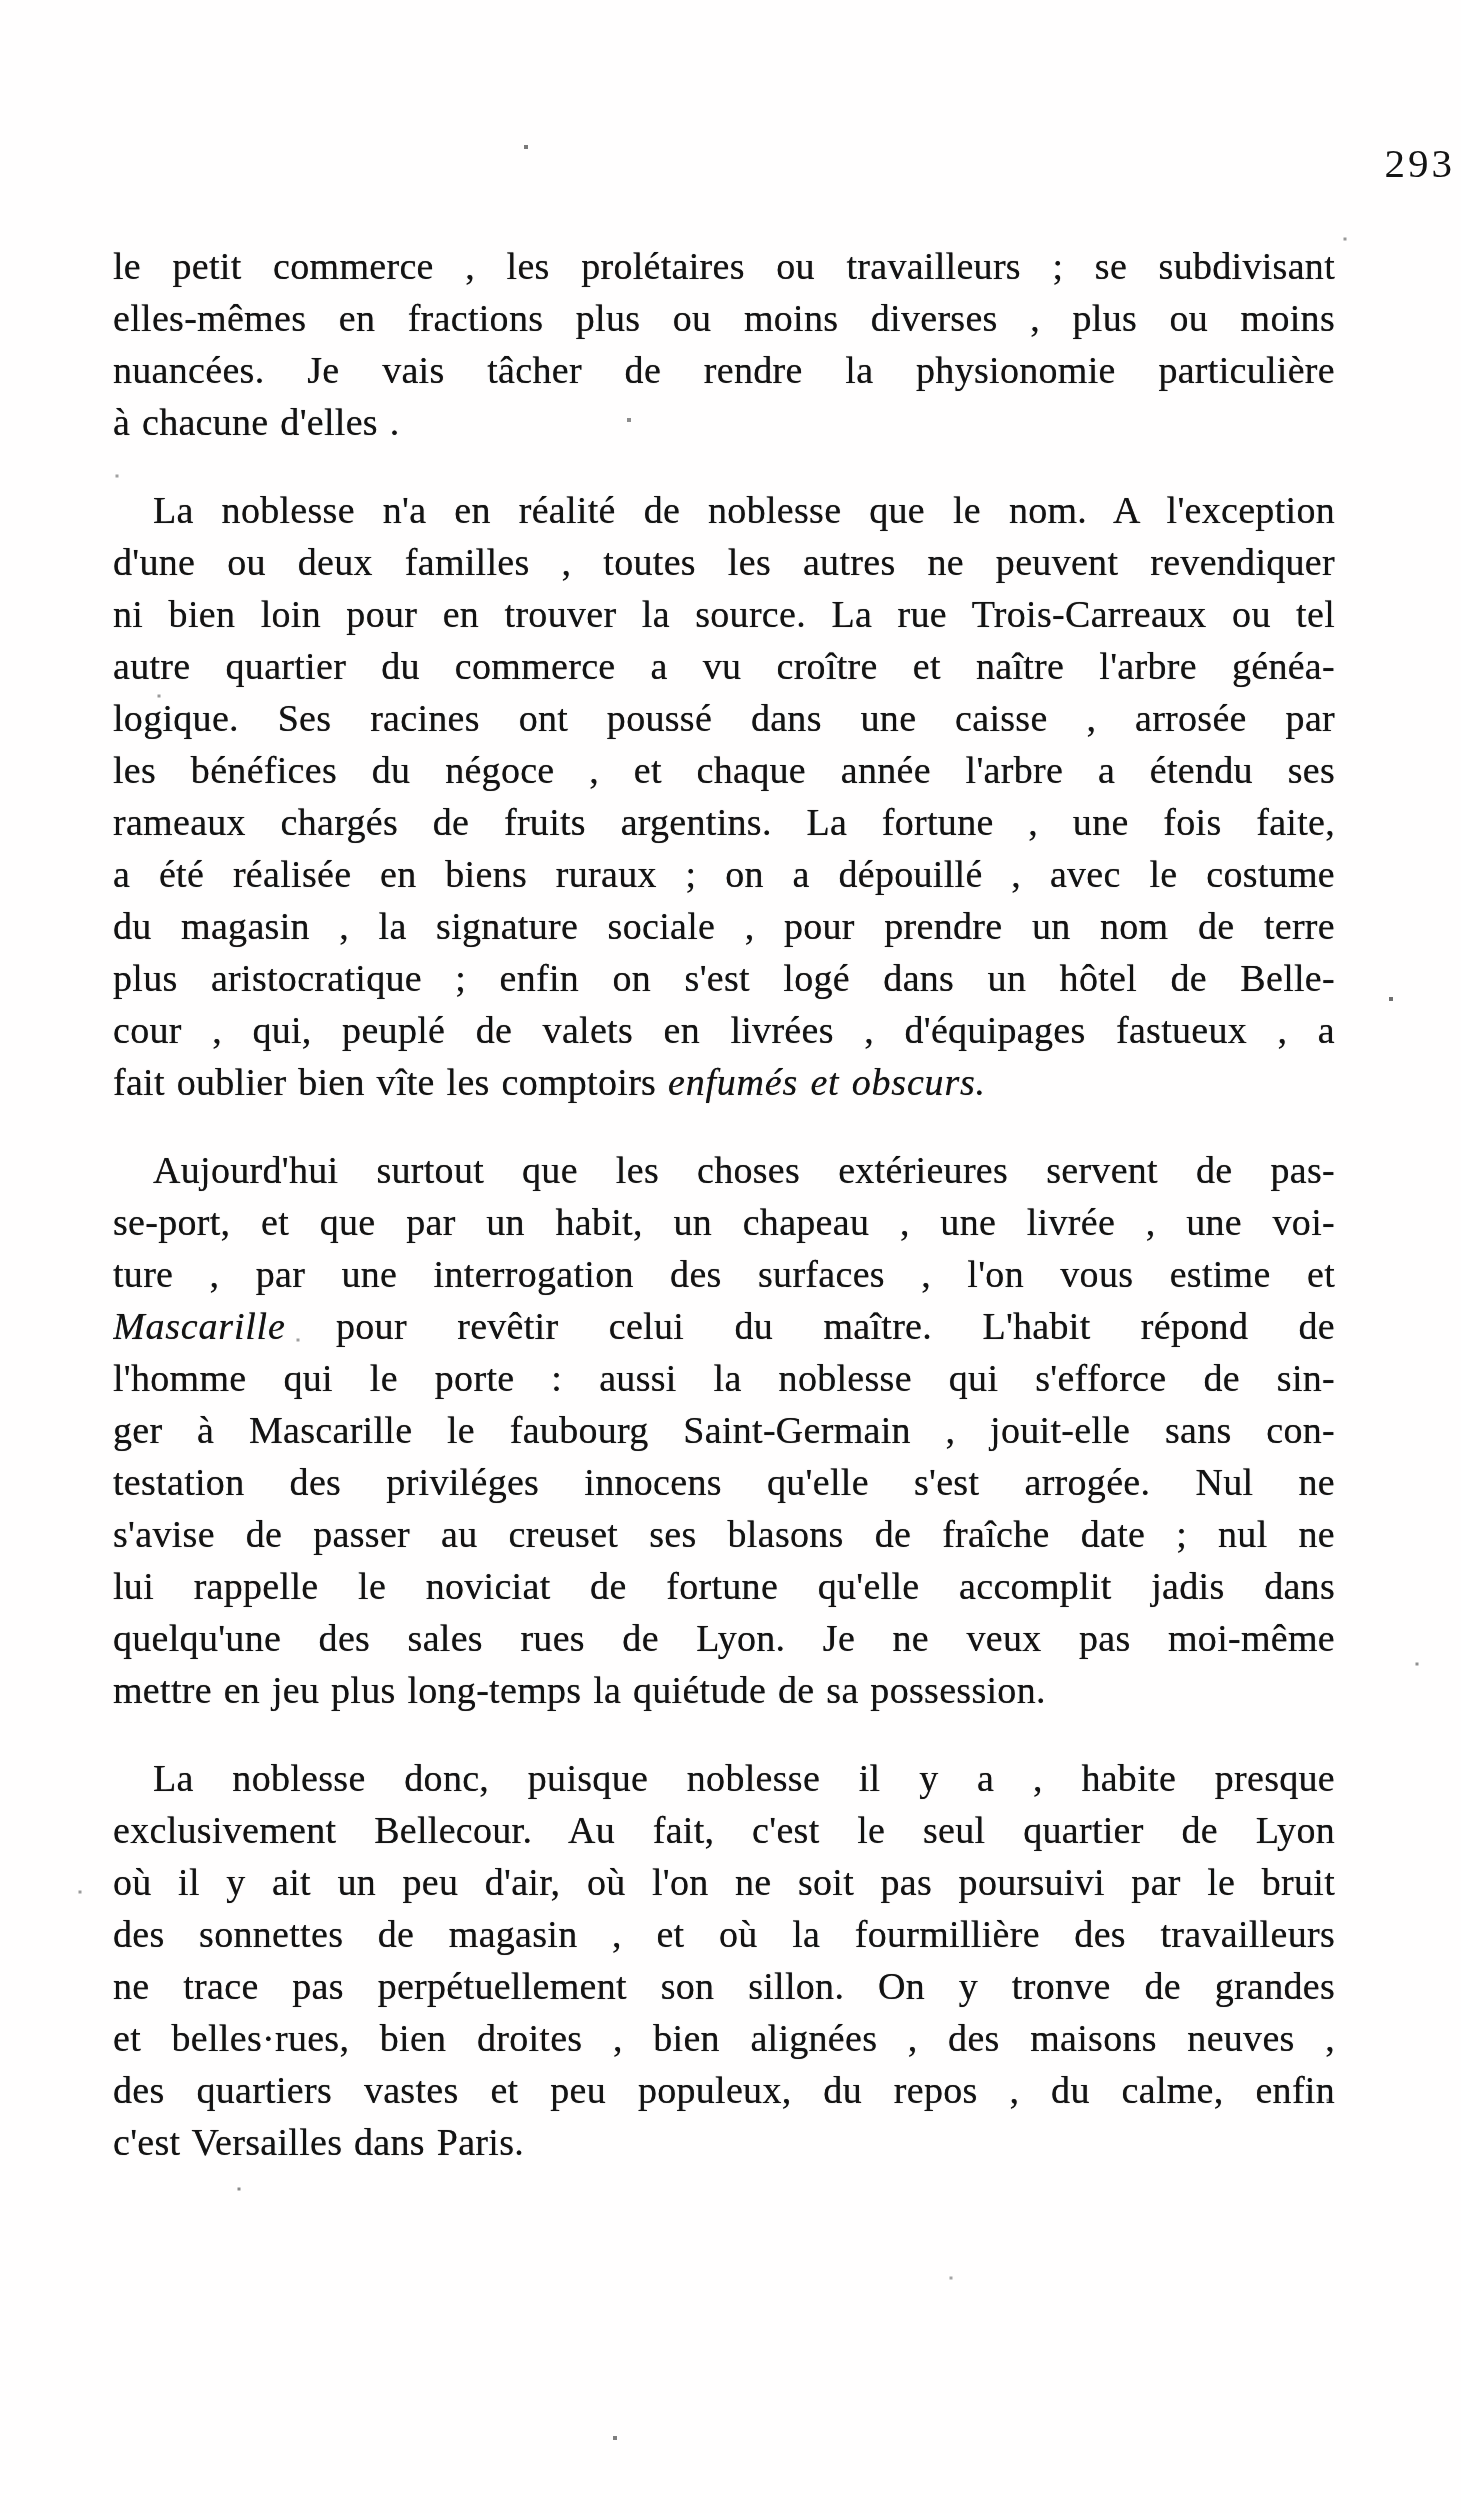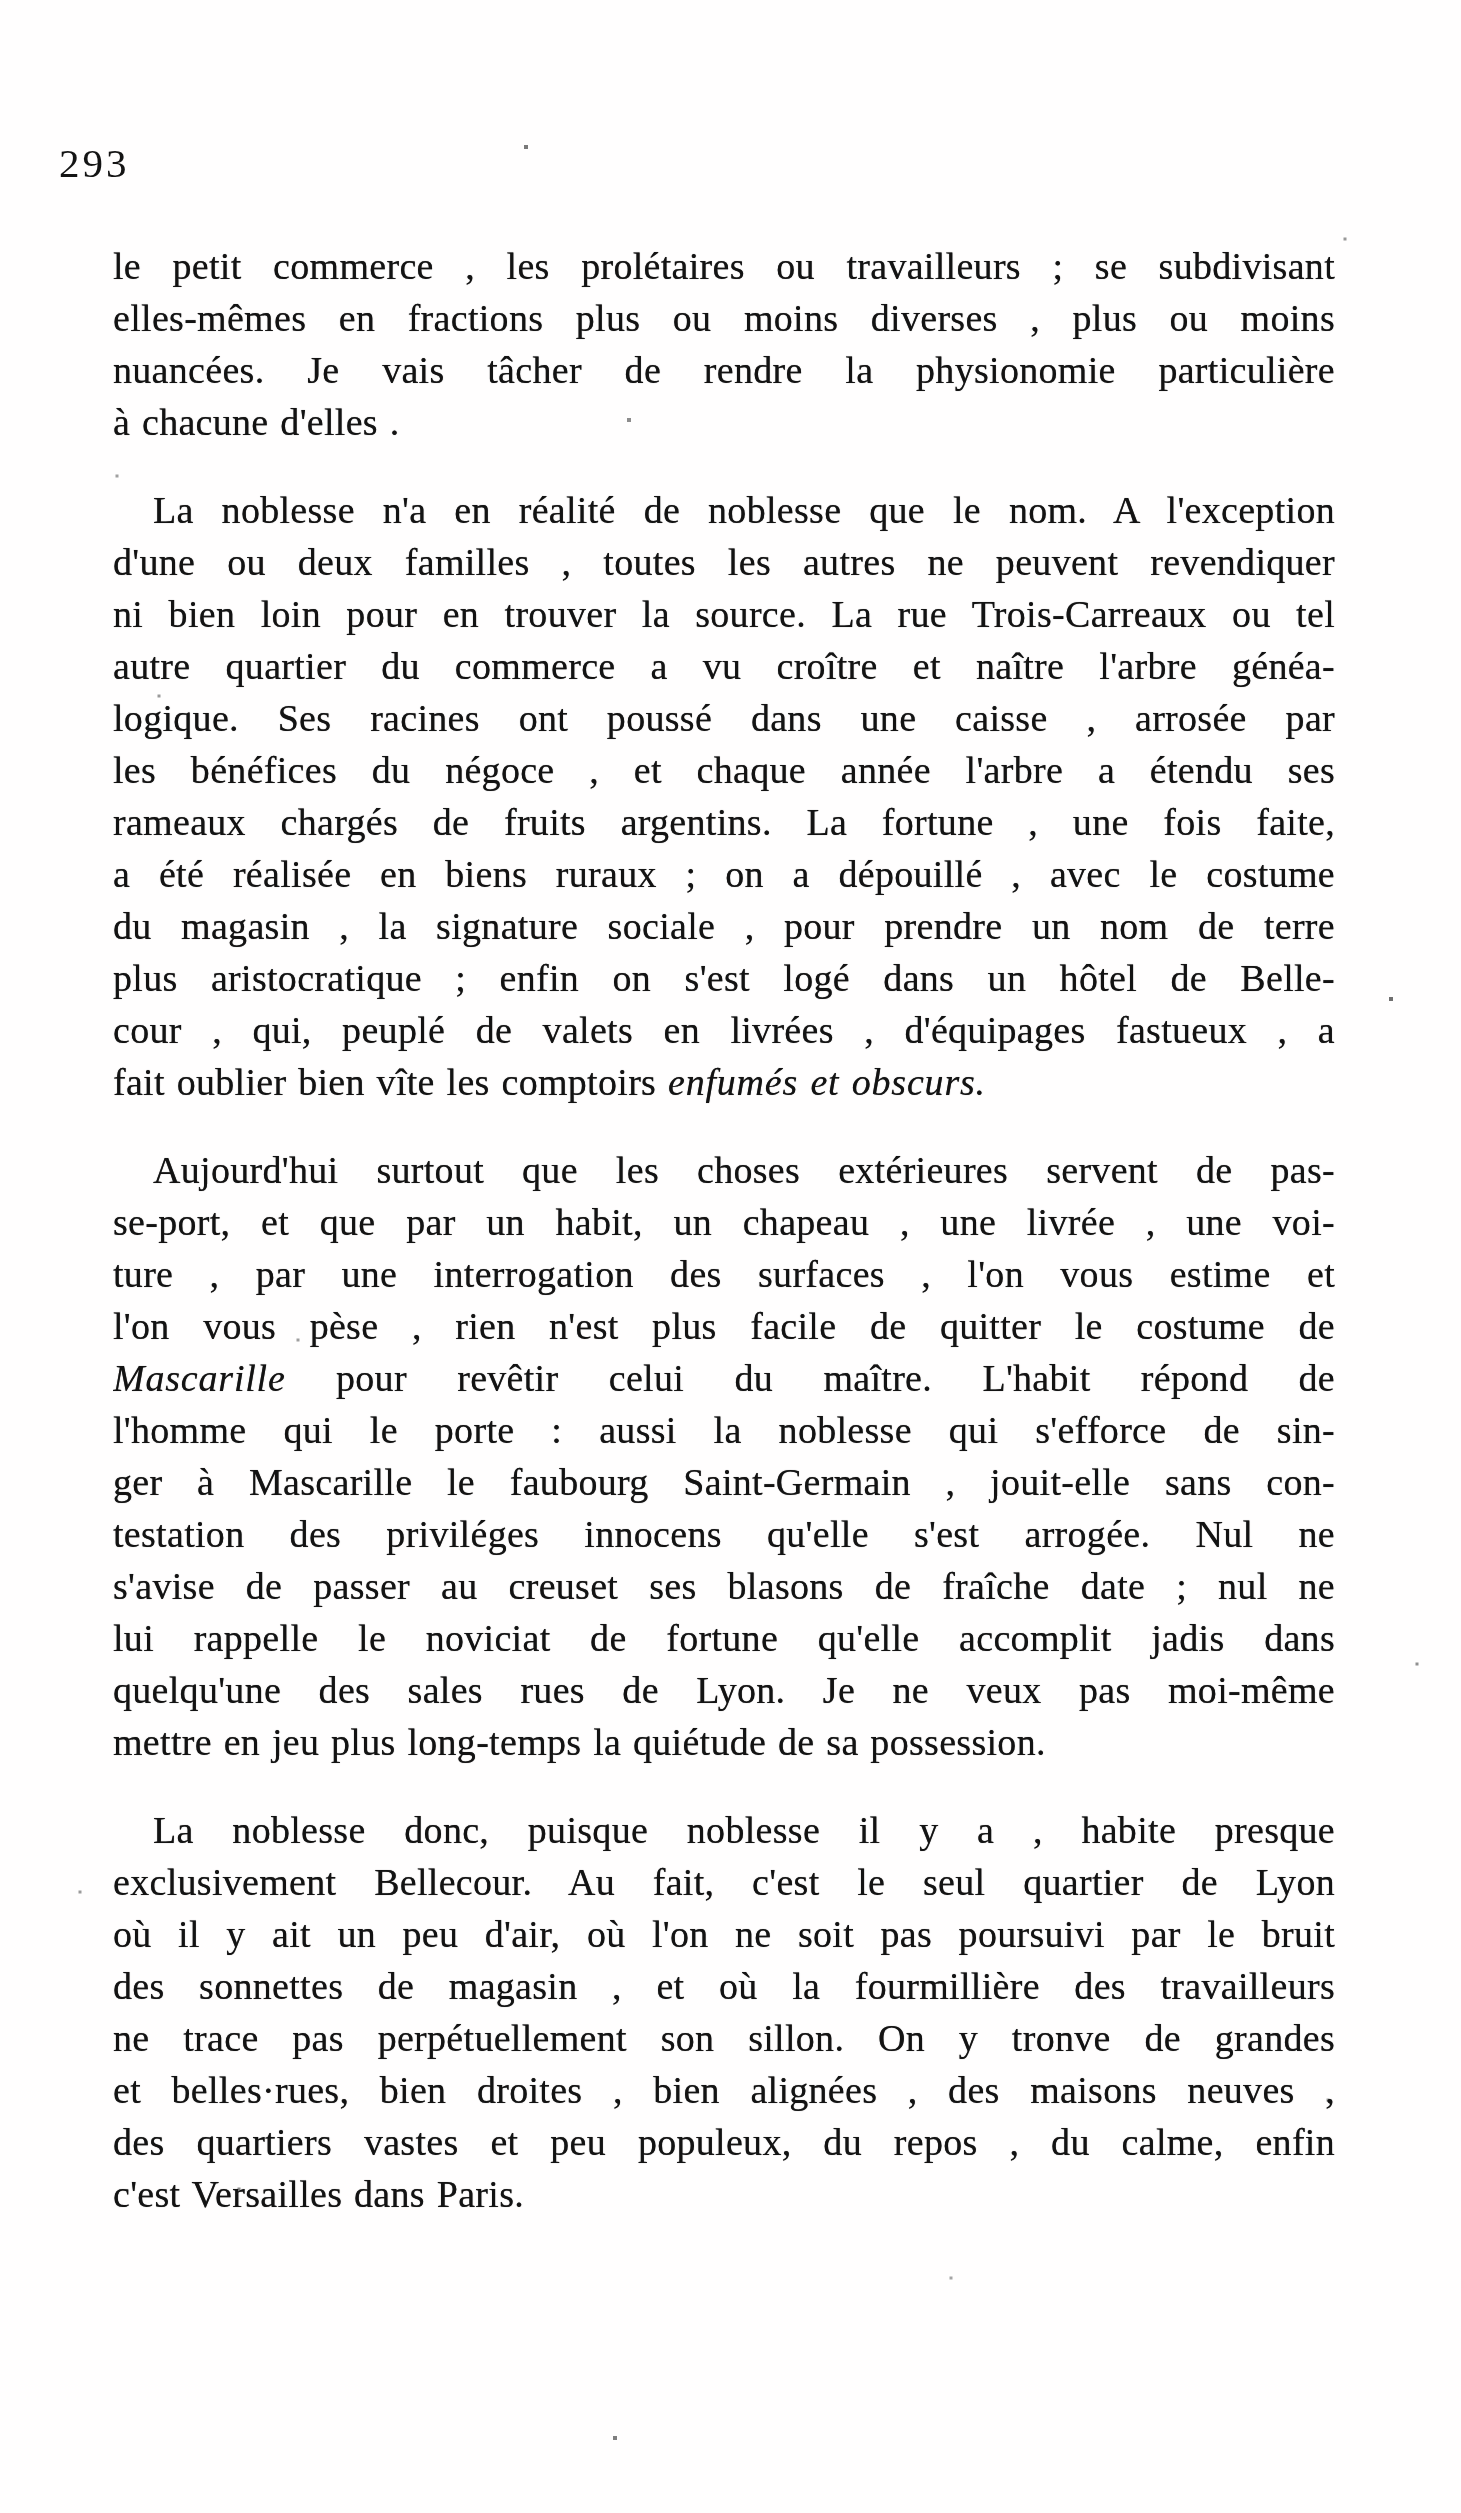--- a/index.html
+++ b/index.html
@@ -17,21 +17,21 @@
   .page {
     position: absolute;
     inset: 0;
     background: #fffefe;
   }
   .page-number {
     position: absolute;
     top: 139px;
     left: 59px;
     width: 1396px;
-    text-align: left;
+    text-align: right;
     font-size: 41px;
     letter-spacing: 3px;
     color: #141414;
     font-weight: normal;
   }
   .text-block {
     position: absolute;
     left: 113px;
     top: 240px;
     width: 1222px;
@@ -106,21 +106,20 @@
         <div class="line"><span>a été réalisée en biens ruraux ; on a dépouillé , avec le costume</span></div>
         <div class="line"><span>du magasin , la signature sociale , pour prendre un nom de terre</span></div>
         <div class="line"><span>plus aristocratique ; enfin on s'est logé dans un hôtel de Belle-</span></div>
         <div class="line"><span>cour , qui, peuplé de valets en livrées , d'équipages fastueux , a</span></div>
         <div class="line last"><span>fait oublier bien vîte les comptoirs </span><i>enfumés et obscurs.</i></div>
       </div>
       <div class="para indented">
         <div class="line"><span>Aujourd'hui surtout que les choses extérieures servent de pas-</span></div>
         <div class="line"><span>se-port, et que par un habit, un chapeau , une livrée , une voi-</span></div>
         <div class="line"><span>ture , par une interrogation des surfaces , l'on vous estime et</span></div>
-        <div class="line"><span>l'on vous pèse , rien n'est plus facile de quitter le costume de</span></div>
         <div class="line"><i>Mascarille</i><span> pour revêtir celui du maître. L'habit répond de</span></div>
         <div class="line"><span>l'homme qui le porte : aussi la noblesse qui s'efforce de sin-</span></div>
         <div class="line"><span>ger à Mascarille le faubourg Saint-Germain , jouit-elle sans con-</span></div>
         <div class="line"><span>testation des priviléges innocens qu'elle s'est arrogée. Nul ne</span></div>
         <div class="line"><span>s'avise de passer au creuset ses blasons de fraîche date ; nul ne</span></div>
         <div class="line"><span>lui rappelle le noviciat de fortune qu'elle accomplit jadis dans</span></div>
         <div class="line"><span>quelqu'une des sales rues de Lyon. Je ne veux pas moi-même</span></div>
         <div class="line last"><span>mettre en jeu plus long-temps la quiétude de sa possession.</span></div>
       </div>
       <div class="para indented">

